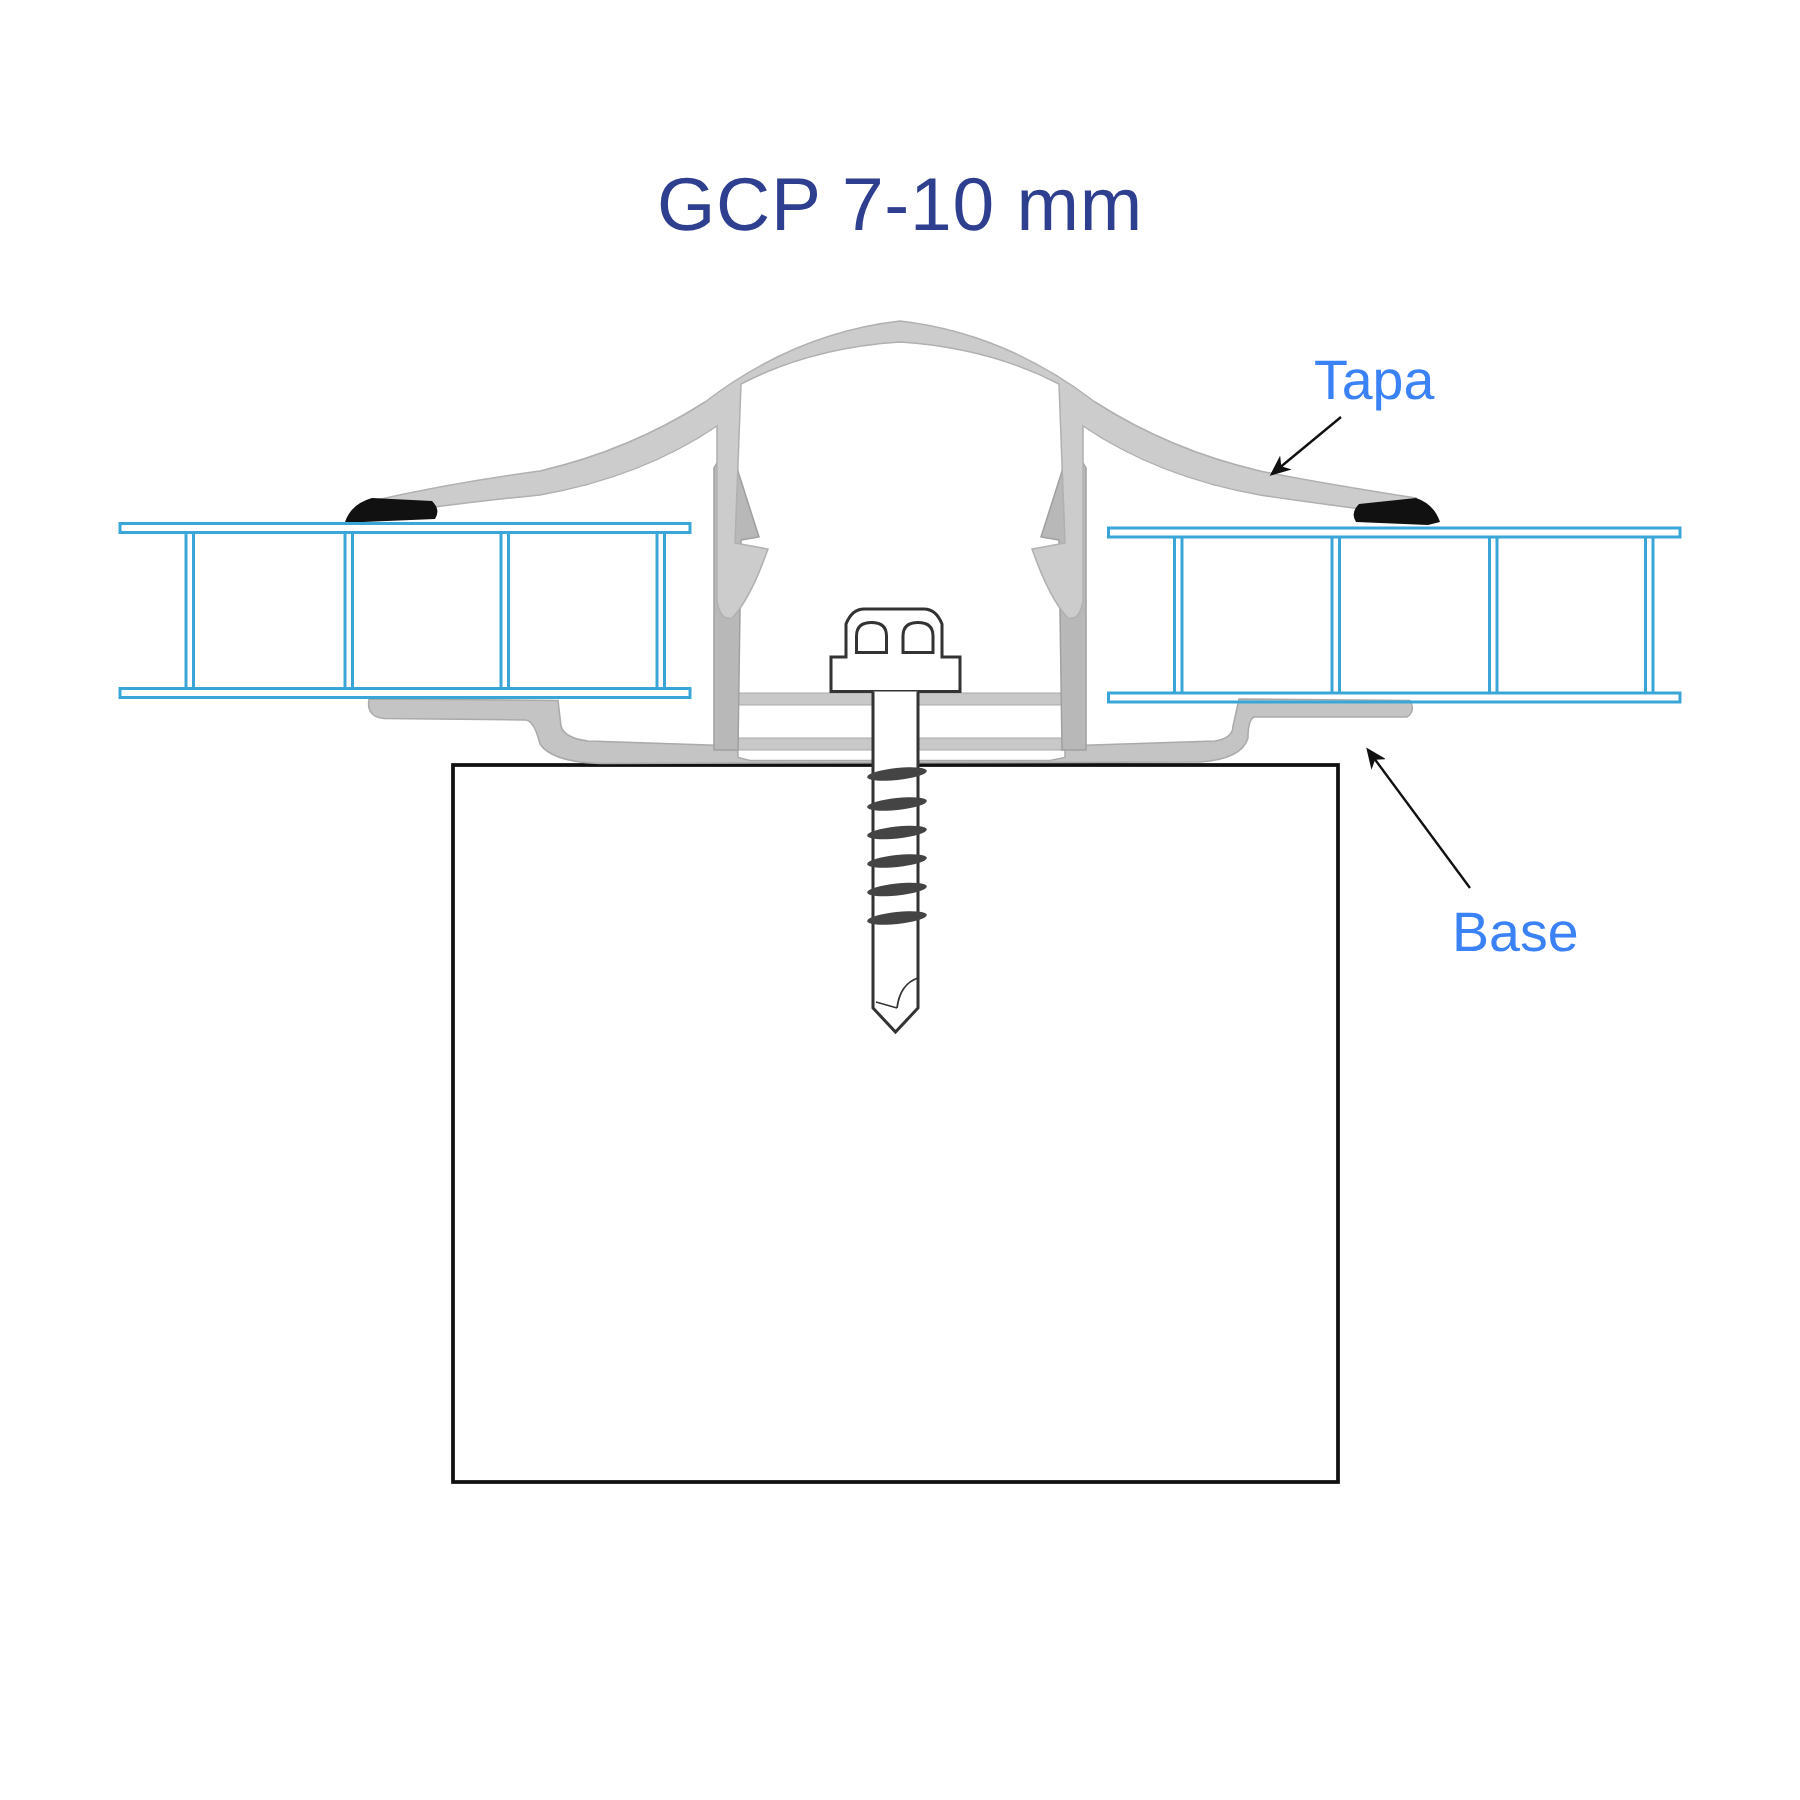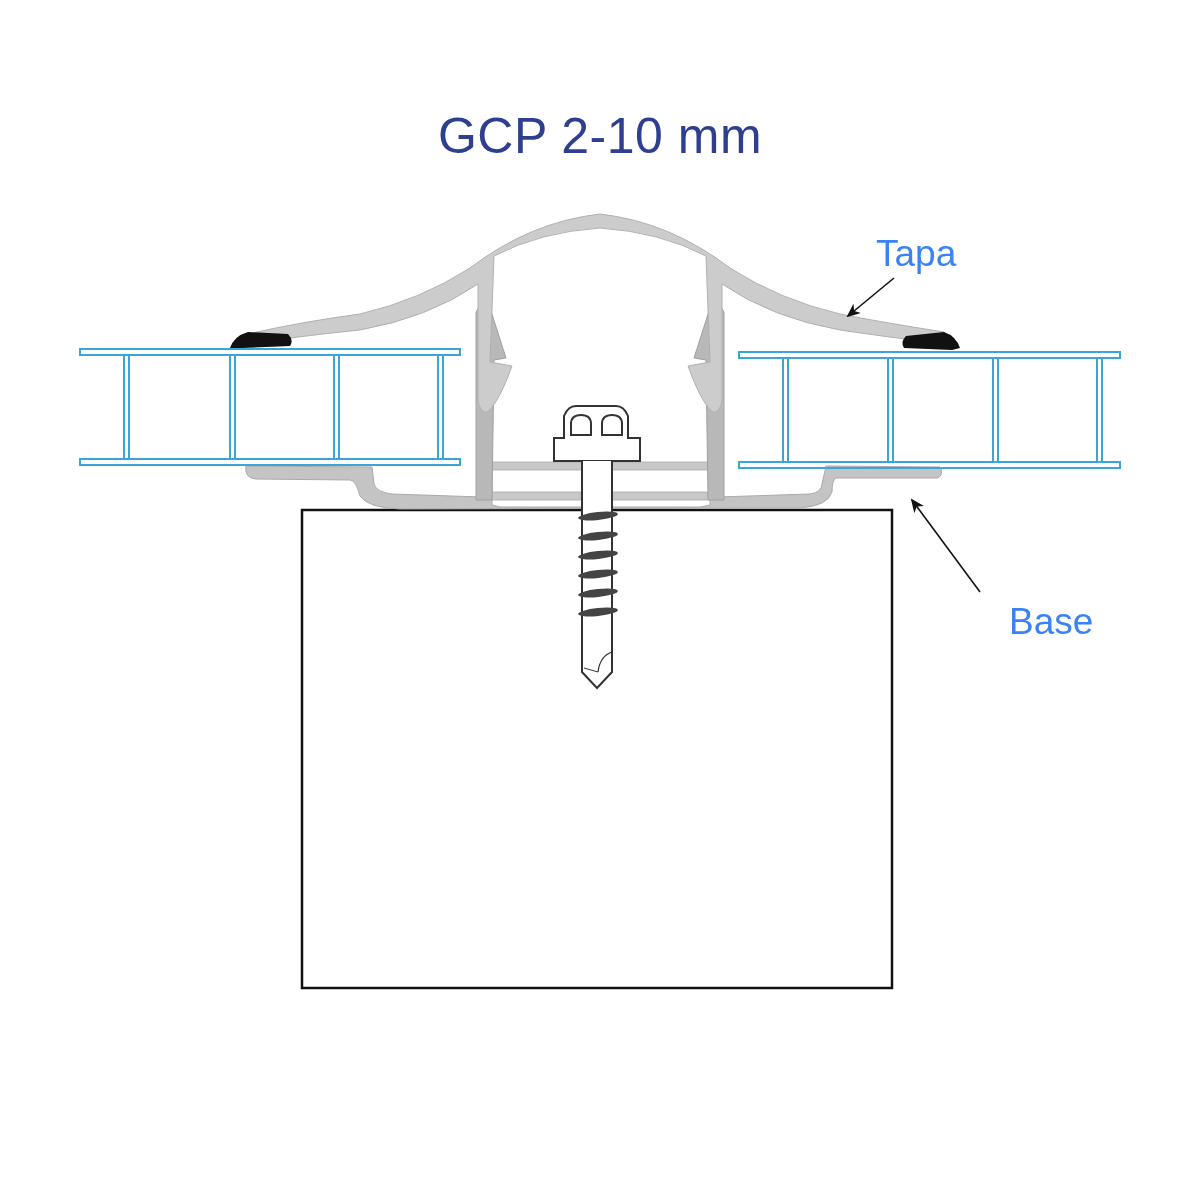--- a/index.html
+++ b/index.html
@@ -25,33 +25,33 @@
       color: #2e3f8f;
       letter-spacing: 0.5px;
     }
     .label {
       position: absolute;
       font-size: 37px;
       line-height: 44px;
       color: #3b82f6;
     }
     .label-tapa { left: 876px; top: 232px; }
-    .label-base { left: 968px; top: 600px; margin-left: 41px; }
+    .label-base { left: 968px; top: 600px; }
     svg.diagram {
       position: absolute;
       left: 0;
       top: 0;
       width: 1200px;
       height: 1200px;
     }
   </style>
 </head>
 <body>
 
-<div class="title">GCP 2-10 mm</div>
+<div class="title">GCP 7-10 mm</div>
 <div class="label label-tapa">Tapa</div>
 <div class="label label-base">Base</div>
 
 <svg class="diagram" viewBox="0 0 1200 1200" xmlns="http://www.w3.org/2000/svg">
   <defs>
     <marker id="arrowhead" markerWidth="14" markerHeight="12" refX="12" refY="6" orient="auto" markerUnits="userSpaceOnUse">
       <path d="M0,0 L14,6 L0,12 L4,6 Z" fill="#111"></path>
     </marker>
   </defs>
 

